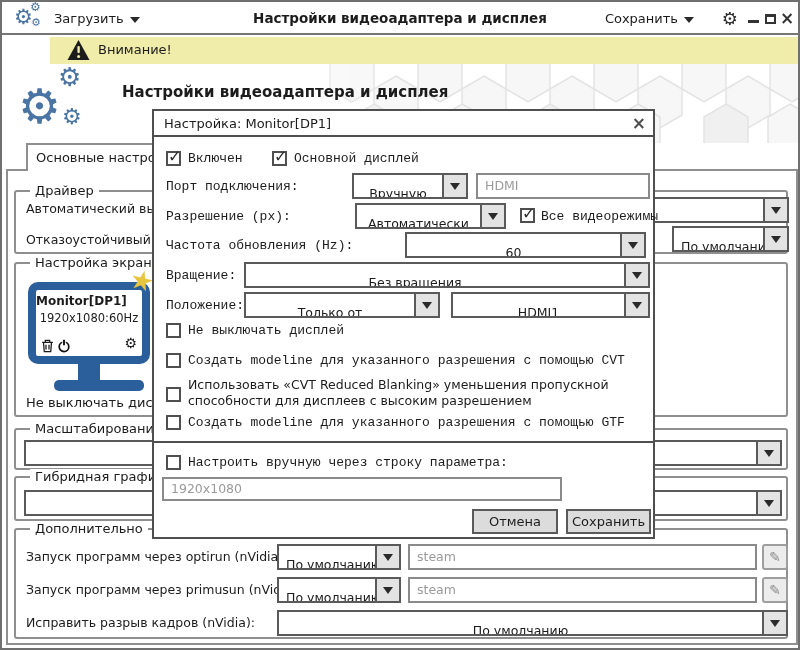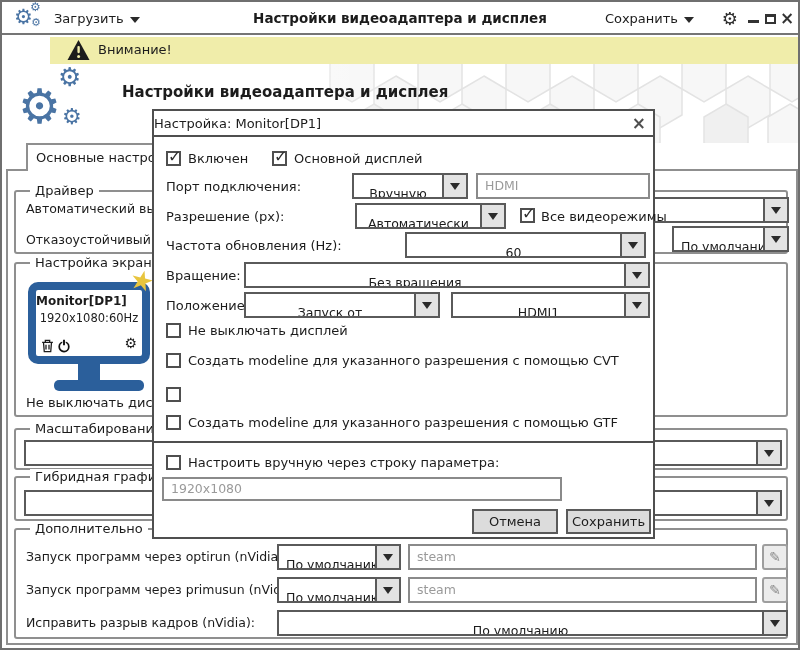--- a/index.html
+++ b/index.html
@@ -90,24 +90,24 @@
   .mi-gear { position:absolute; right:0; top:-2px; font-size:14px; color:#1c1c1c; line-height:1; }
   .mon-neck { position:absolute; left:62px; top:100px; width:22px; height:18px; background:#2b5f9b; }
   .mon-base { position:absolute; left:38px; top:116px; width:90px; height:11px; background:#2b5f9b; border-radius:5px; }
   .mon-star { position:absolute; left:114px; top:3px; font-size:27px; color:#e8c53e;
               transform:rotate(14deg); z-index:3; line-height:1; }
 
   
   .dialog { position:absolute; left:150px; top:107px; width:503px; height:430px;
             background:#fff; border:2px solid #4f4f4f; z-index:10; }
   .dlg-title { position:absolute; left:0; top:0; right:0; height:26px; border-bottom:2px solid #4f4f4f;
-               font-size:13px; line-height:25px; }
+               font-size:13px; line-height:25px; padding-left:10px; }
   .dlg-close { position:absolute; right:7px; top:0; height:26px; line-height:24px;
                font-size:17px; font-weight:bold; color:#4f4f4f; }
-  .dlbl { position:absolute; font-size:13px; white-space:nowrap; }
+  .dlbl { position:absolute; font-size:13px; white-space:nowrap;font-family:Liberation Mono, monospace; }
   .dsep { position:absolute; left:-2px; right:-2px; top:330px; border-top:2px solid #4f4f4f; }
   .wraplbl { position:absolute; font-size:12.5px; line-height:16px; }
 </style>
 </head>
 <body>
 
 <div id="window">
 
   <div class="titlebar">
     <span class="tb-logo">
@@ -327,39 +327,40 @@
     <span class="dlbl" style="left:12px; top:157px;">Вращение:</span>
     <div class="select" style="left:90px; top:151px; width:406px;gap:40px;">
       <span class="sel-text">Без вращения</span>
       <span class="sel-btn">
           <span class="tri"></span>
         </span>
     </div>
 
     <span class="dlbl" style="left:12px; top:187px;">Положение:</span>
     <div class="select" style="left:90px; top:181px; width:196px;">
-      <span class="sel-text">Запуск от</span>
+      <span class="sel-text">Только от</span>
       <span class="sel-btn">
           <span class="tri"></span>
         </span>
     </div>
     <div class="select" style="left:297px; top:181px; width:199px;">
       <span class="sel-text">HDMI1</span>
       <span class="sel-btn">
           <span class="tri"></span>
         </span>
     </div>
 
     <span class="cb" style="left:12px; top:212px;"></span>
     <span class="dlbl" style="left:34px; top:212px;">Не выключать дисплей</span>
 
     <span class="cb" style="left:12px; top:242px;"></span>
     <span class="dlbl" style="left:34px; top:242px;text-align:right;">Создать modeline для указанного разрешения с помощью CVT</span>
 
     <span class="cb" style="left:12px; top:276px;"></span>
+    <span class="wraplbl" style="left:34px; top:266px; width:462px;">Использовать «CVT Reduced Blanking» уменьшения пропускной способности для дисплеев с высоким разрешением</span>
 
     <span class="cb" style="left:12px; top:304px;"></span>
     <span class="dlbl" style="left:34px; top:304px;">Создать modeline для указанного разрешения с помощью GTF</span>
 
     <div class="dsep"></div>
 
     <span class="cb" style="left:12px; top:344px;"></span>
     <span class="dlbl" style="left:34px; top:344px;">Настроить вручную через строку параметра:</span>
     <div class="tin" style="left:8px; top:366px; width:400px; height:24px; line-height:20px;">1920x1080</div>
 

